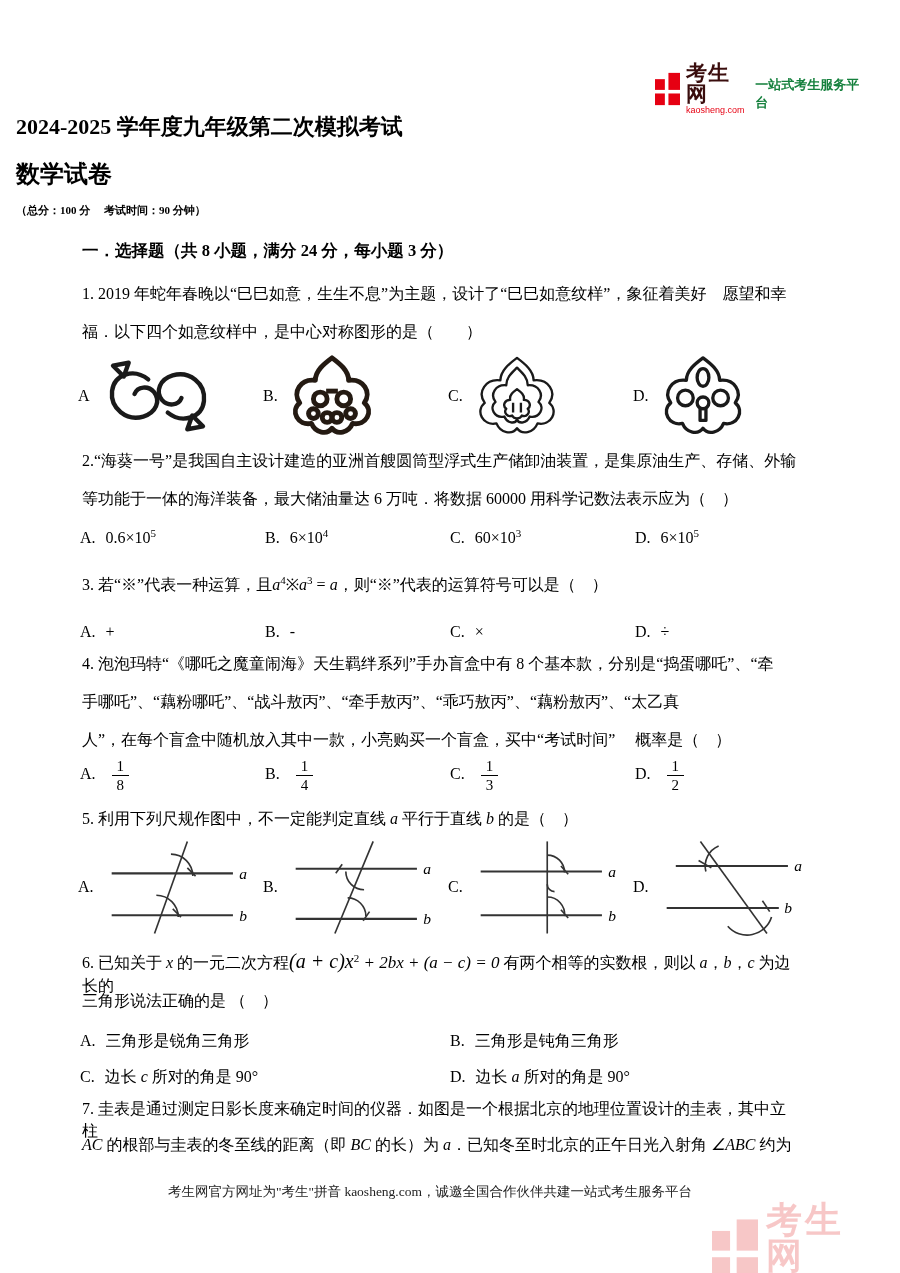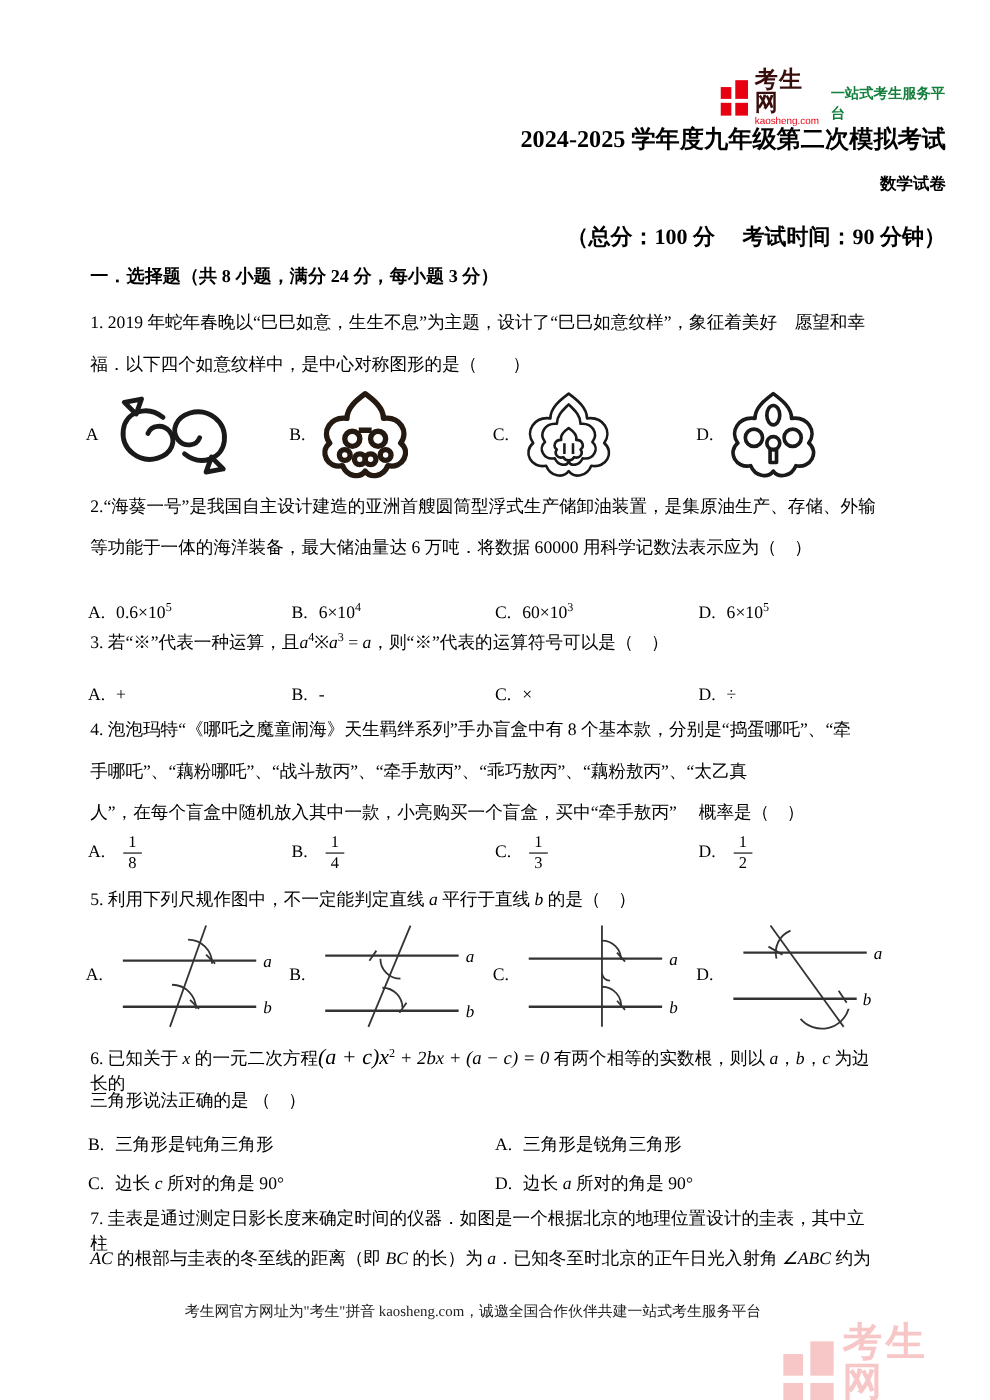--- a/index.html
+++ b/index.html
@@ -1,19 +1,19 @@
 <!DOCTYPE html>
 <html><head>
 <meta charset="utf-8">
 <style>
   html,body{margin:0;padding:0;background:#fff;}
   .page{position:relative;width:860px;height:1273px;background:#ffffff;overflow:hidden;
         font-family:"Liberation Serif","DejaVu Serif",serif;color:#000;}
   .abs{position:absolute;left:82px;right:60px;font-size:16px;line-height:1.35;}
-  .center{text-align:right;left:0;right:0;}
+  .center{text-align:left;left:16px;right:0;}
   .bold{font-weight:bold;}
   i.v{font-style:italic;font-family:"Liberation Serif",serif;}
   sup{font-size:11px;line-height:0;}
   
   .logo{position:absolute;top:62px;left:655px;display:flex;align-items:center;gap:6px;}
   .logo-text{display:flex;flex-direction:column;line-height:1;}
   .logo-name{font-size:21px;font-weight:bold;color:#3a0d0d;font-family:"Liberation Sans",sans-serif;letter-spacing:1px;}
   .logo-domain{font-size:9px;color:#e60012;font-family:"Liberation Sans",sans-serif;margin-top:2px;}
   .logo-tagline{font-size:13px;font-weight:bold;color:#15803d;font-family:"Liberation Sans",sans-serif;margin-left:4px;margin-top:10px;}
   
@@ -50,22 +50,22 @@
       <rect x="15" y="23" width="13" height="13" fill="#e60012"></rect>
     </svg>
     <div class="logo-text">
       <span class="logo-name">考生网</span>
       <span class="logo-domain">kaosheng.com</span>
     </div>
     <span class="logo-tagline">一站式考生服务平台</span>
   </div>
 
   <div class="abs center bold" style="top:112px;font-size:22px;">2024-2025 学年度九年级第二次模拟考试</div>
-  <div class="abs center bold" style="top:158px;font-size:15px;">数学试卷</div>
-  <div class="abs center bold" style="top:203px;font-size:20px;font-family:Liberation Serif, serif;">（总分：100 分　 考试时间：90 分钟）</div>
+  <div class="abs center bold" style="top:158px;font-size:24px;">数学试卷</div>
+  <div class="abs center bold" style="top:203px;font-size:11px;font-family:Liberation Serif, serif;">（总分：100 分　 考试时间：90 分钟）</div>
 
   <div class="abs bold" style="top:240px;font-size:16.5px;">一．选择题（共 8 小题，满分 24 分，每小题 3 分）</div>
 
   <div class="abs" style="top:283px;">1. 2019 年蛇年春晚以“巳巳如意，生生不息”为主题，设计了“巳巳如意纹样”，象征着美好　愿望和幸</div>
   <div class="abs" style="top:321px;">福．以下四个如意纹样中，是中心对称图形的是（　　）</div>
 
   <div class="abs figrow" style="top:350px;height:92px;left:78px;">
     <div class="figcell">
       <span class="lbl">A</span>
       <svg width="128" height="88" viewBox="0 0 130 90">
@@ -113,40 +113,40 @@
           <circle cx="68" cy="47" r="8"></circle>
           <circle cx="50" cy="52" r="6"></circle>
           <path d="M47 58 h6 v12 h-6 z"></path>
         </g>
       </svg>
     </div>
   </div>
 
   <div class="abs" style="top:450px;">2.“海葵一号”是我国自主设计建造的亚洲首艘圆筒型浮式生产储卸油装置，是集原油生产、存储、外输</div>
   <div class="abs" style="top:488px;">等功能于一体的海洋装备，最大储油量达 6 万吨．将数据 60000 用科学记数法表示应为（　）</div>
-  <div class="abs opts4" style="top:527px;left:80px;margin-top:20px;">
+  <div class="abs opts4" style="top:527px;left:80px;">
     <span class="opt"><span class="lbl">A.</span><span>0.6×10</span><sup>5</sup></span>
     <span class="opt"><span class="lbl">B.</span><span>6×10</span><sup>4</sup></span>
     <span class="opt"><span class="lbl">C.</span><span>60×10</span><sup>3</sup></span>
     <span class="opt"><span class="lbl">D.</span><span>6×10</span><sup>5</sup></span>
   </div>
 
   <div class="abs" style="top:574px;">
     <span>3. 若“※”代表一种运算，且</span><i class="v">a</i><sup>4</sup><span>※</span><i class="v">a</i><sup>3</sup><span> = </span><i class="v">a</i><span>，则“※”代表的运算符号可以是（　）</span>
   </div>
   <div class="abs opts4" style="top:621px;left:80px;">
     <span class="opt"><span class="lbl">A.</span><span>+</span></span>
     <span class="opt"><span class="lbl">B.</span><span>-</span></span>
     <span class="opt"><span class="lbl">C.</span><span>×</span></span>
     <span class="opt"><span class="lbl">D.</span><span>÷</span></span>
   </div>
 
   <div class="abs" style="top:653px;">4. 泡泡玛特“《哪吒之魔童闹海》天生羁绊系列”手办盲盒中有 8 个基本款，分别是“捣蛋哪吒”、“牵</div>
   <div class="abs" style="top:691px;">手哪吒”、“藕粉哪吒”、“战斗敖丙”、“牵手敖丙”、“乖巧敖丙”、“藕粉敖丙”、“太乙真</div>
-  <div class="abs" style="top:729px;">人”，在每个盲盒中随机放入其中一款，小亮购买一个盲盒，买中“牵手敖丙”　 概率是（　）</div>
+  <div class="abs" style="top:729px;">人”，在每个盲盒中随机放入其中一款，小亮购买一个盲盒，买中“考试时间”　 概率是（　）</div>
   <div class="abs opts4" style="top:758px;left:80px;">
     <span class="opt"><span class="lbl">A.</span><span class="frac">
           <span class="num">1</span>
           <span class="den">8</span>
         </span></span>
     <span class="opt"><span class="lbl">B.</span><span class="frac">
           <span class="num">1</span>
           <span class="den">4</span>
         </span></span>
     <span class="opt"><span class="lbl">C.</span><span class="frac">
@@ -228,22 +228,22 @@
         <text x="144" y="82" font-size="17" font-style="italic" fill="#000">b</text>
       </svg>
     </div>
   </div>
 
   <div class="abs" style="top:948px;">
     <span>6. 已知关于</span> <i class="v">x</i> <span>的一元二次方程</span><i class="v" style="font-size:20px;">(a + c)x</i><sup>2</sup><i class="v" style="font-size:17px;"> + 2bx + (a − c) = 0</i> <span>有两个相等的实数根，则以</span> <i class="v">a</i><span>，</span><i class="v">b</i><span>，</span><i class="v">c</i> <span>为边长的</span>
   </div>
   <div class="abs" style="top:990px;">三角形说法正确的是 （　）</div>
   <div class="abs opts2" style="top:1030px;left:80px;">
+    <span class="opt"><span class="lbl">A.</span><span>三角形是锐角三角形</span></span>
     <span class="opt"><span class="lbl">B.</span><span>三角形是钝角三角形</span></span>
-    <span class="opt"><span class="lbl">A.</span><span>三角形是锐角三角形</span></span>
   </div>
   <div class="abs opts2" style="top:1066px;left:80px;">
     <span class="opt"><span class="lbl">C.</span><span>边长</span> <i class="v">c</i> <span>所对的角是 90°</span></span>
     <span class="opt"><span class="lbl">D.</span><span>边长</span> <i class="v">a</i> <span>所对的角是 90°</span></span>
   </div>
 
   <div class="abs" style="top:1098px;">7. 圭表是通过测定日影长度来确定时间的仪器．如图是一个根据北京的地理位置设计的圭表，其中立柱</div>
   <div class="abs" style="top:1134px;">
     <i class="v">AC</i> <span>的根部与圭表的冬至线的距离（即</span> <i class="v">BC</i> <span>的长）为</span> <i class="v">a</i><span>．已知冬至时北京的正午日光入射角</span> <i class="v">∠ABC</i> <span>约为</span>
   </div>

